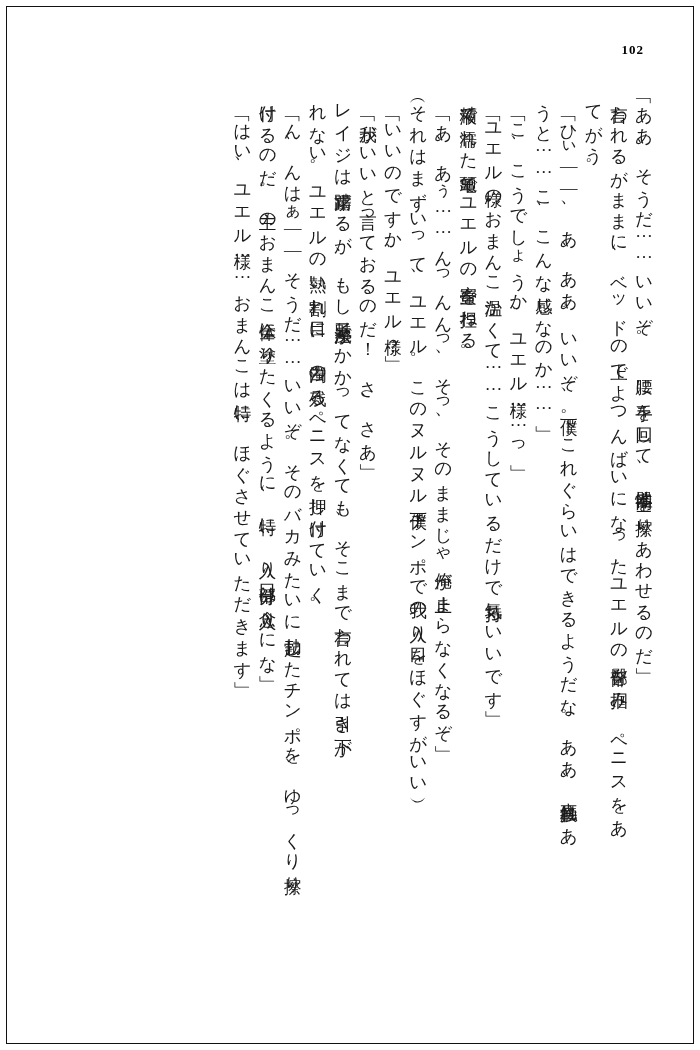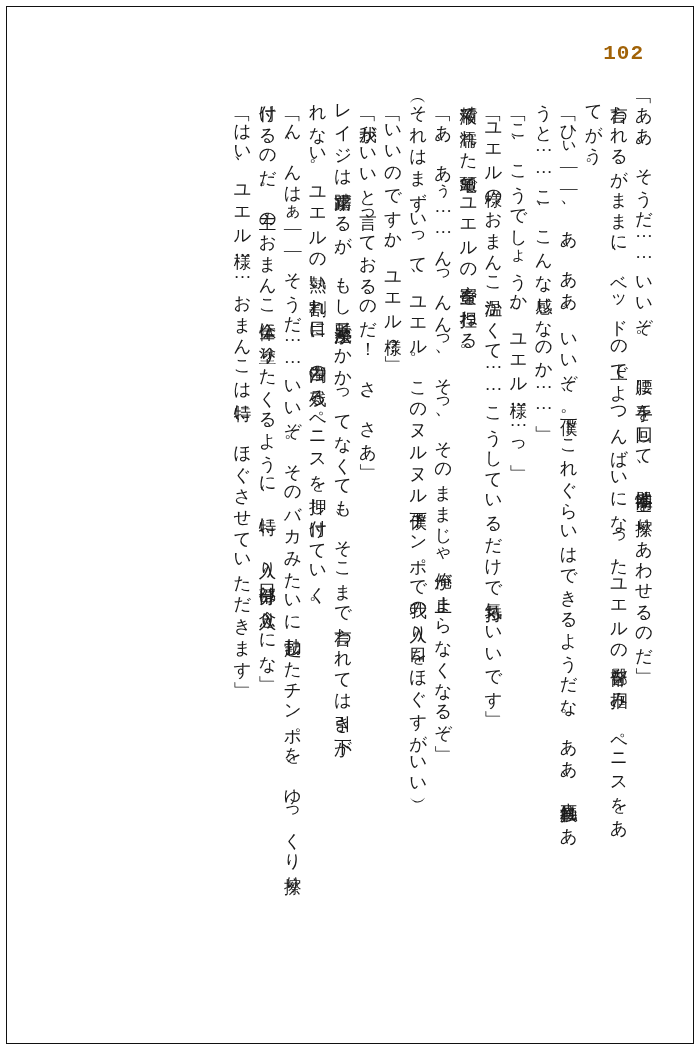--- a/index.html
+++ b/index.html
@@ -23,25 +23,25 @@
     right: 6px;
     bottom: 6px;
     border: 1px solid #111111;
     box-sizing: border-box;
     pointer-events: none;
   }
   .page-number {
     position: absolute;
     top: 42px;
     right: 56px;
-    font-size: 21px;
+    font-size: 13px;
     font-weight: bold;
     letter-spacing: 1px;
-    font-family: Liberation Mono, monospace;
-    color: #a16207;
+    font-family: Liberation Serif, serif;
+    color: #000000;
   }
   .text-block {
     position: absolute;
     top: 92px;
     left: 48px;
     right: 48px;
     height: 880px;
     display: flex;
     flex-direction: row-reverse;
     align-items: flex-start;

